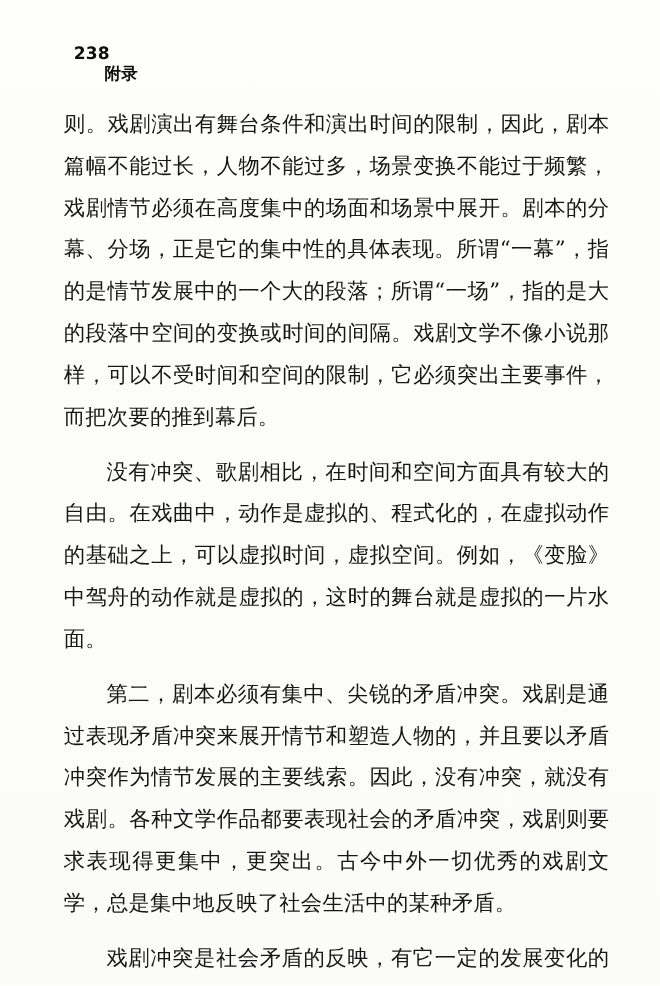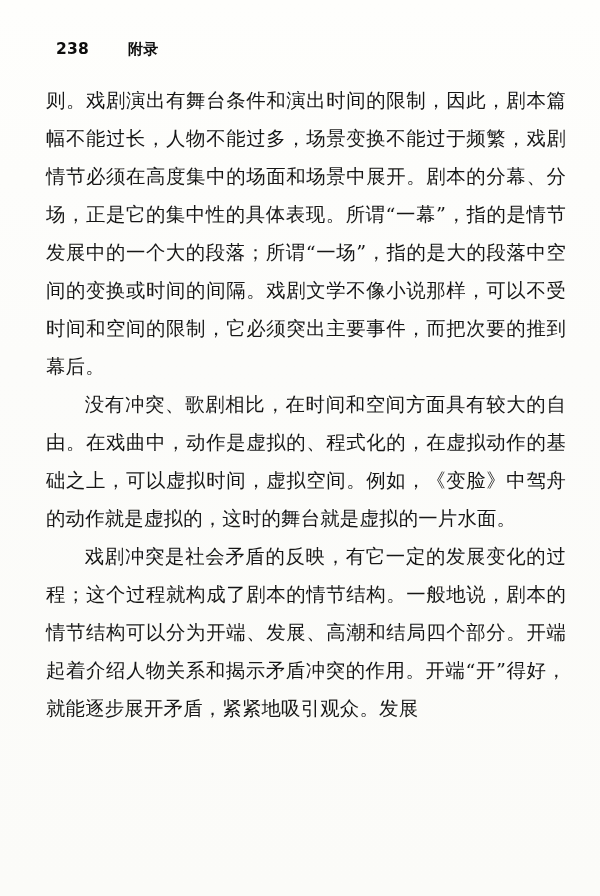--- a/index.html
+++ b/index.html
@@ -29,20 +29,21 @@
     left: 56px;
     top: 40px;
     font-family: "DejaVu Sans", sans-serif;
     font-weight: bold;
     font-size: 15.5px;
     letter-spacing: 0.2px;
     color: #0d0d0d;
     white-space: pre;
     display: flex;
     align-items: baseline;
+    flex-direction: column;
   }
   .running-head .folio {
     font-family: "DejaVu Sans", sans-serif;
     font-weight: bold;
     font-size: 15.5px;
   }
   .running-head .section {
     font-family: "DejaVu Sans", sans-serif;
     font-weight: bold;
     font-size: 15px;
@@ -52,21 +53,21 @@
 
   
   .textblock {
     position: absolute;
     left: 46px;
     top: 82px;
     width: 520px;
   }
 
   .para {
-    margin: 0;
+    margin: 12px;
     font-family: "DejaVu Serif", serif;
     font-size: 19.4px;
     line-height: 38px;
     color: #161616;
     text-align: justify;
     text-justify: inter-character;
     text-align-last: left;
     letter-spacing: 0.2px;
     word-break: break-all;
   }
@@ -80,14 +81,15 @@
 <div class="page"></div>
 
 <div class="running-head">
   <span class="folio">238</span>
   <span class="section">附录</span>
 </div>
 
 <div class="textblock">
   <p class="para">则。戏剧演出有舞台条件和演出时间的限制，因此，剧本篇幅不能过长，人物不能过多，场景变换不能过于频繁，戏剧情节必须在高度集中的场面和场景中展开。剧本的分幕、分场，正是它的集中性的具体表现。所谓“一幕”，指的是情节发展中的一个大的段落；所谓“一场”，指的是大的段落中空间的变换或时间的间隔。戏剧文学不像小说那样，可以不受时间和空间的限制，它必须突出主要事件，而把次要的推到幕后。</p>
   <p class="para indent">没有冲突、歌剧相比，在时间和空间方面具有较大的自由。在戏曲中，动作是虚拟的、程式化的，在虚拟动作的基础之上，可以虚拟时间，虚拟空间。例如，《变脸》中驾舟的动作就是虚拟的，这时的舞台就是虚拟的一片水面。</p>
+  <p class="para indent">第二，剧本必须有集中、尖锐的矛盾冲突。戏剧是通过表现矛盾冲突来展开情节和塑造人物的，并且要以矛盾冲突作为情节发展的主要线索。因此，没有冲突，就没有戏剧。各种文学作品都要表现社会的矛盾冲突，戏剧则要求表现得更集中，更突出。古今中外一切优秀的戏剧文学，总是集中地反映了社会生活中的某种矛盾。</p>
   <p class="para indent">戏剧冲突是社会矛盾的反映，有它一定的发展变化的过程；这个过程就构成了剧本的情节结构。一般地说，剧本的情节结构可以分为开端、发展、高潮和结局四个部分。开端起着介绍人物关系和揭示矛盾冲突的作用。开端“开”得好，就能逐步展开矛盾，紧紧地吸引观众。发展</p>
 </div>
 
 </body></html>

